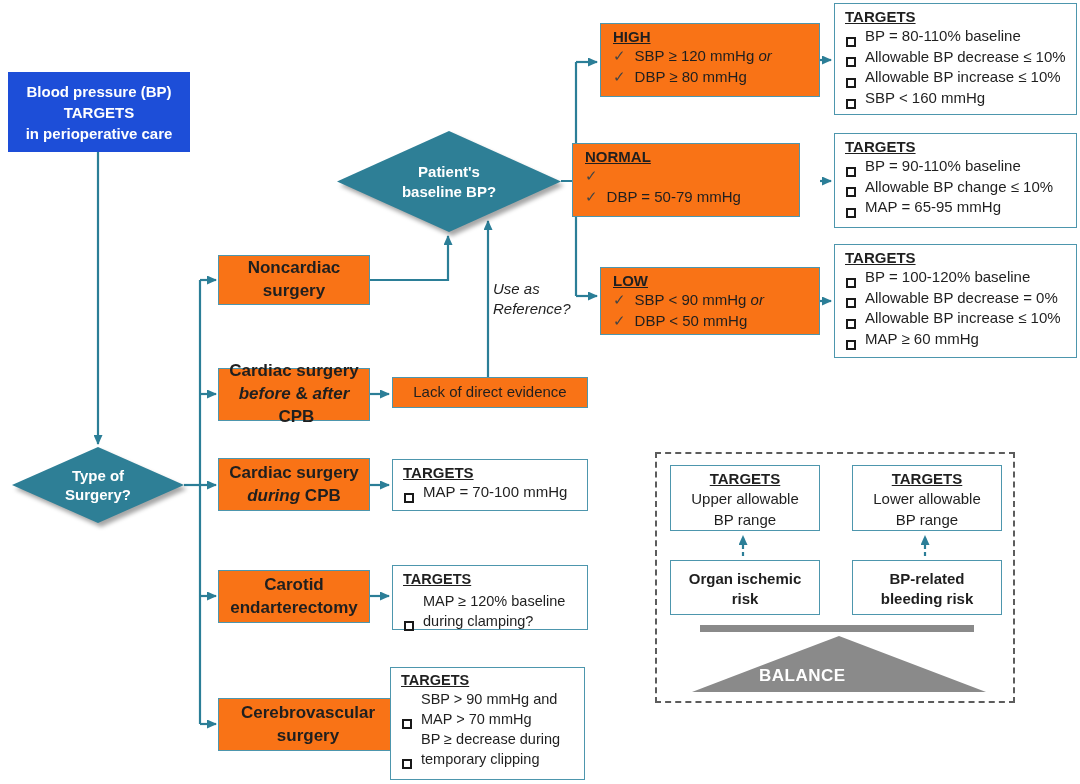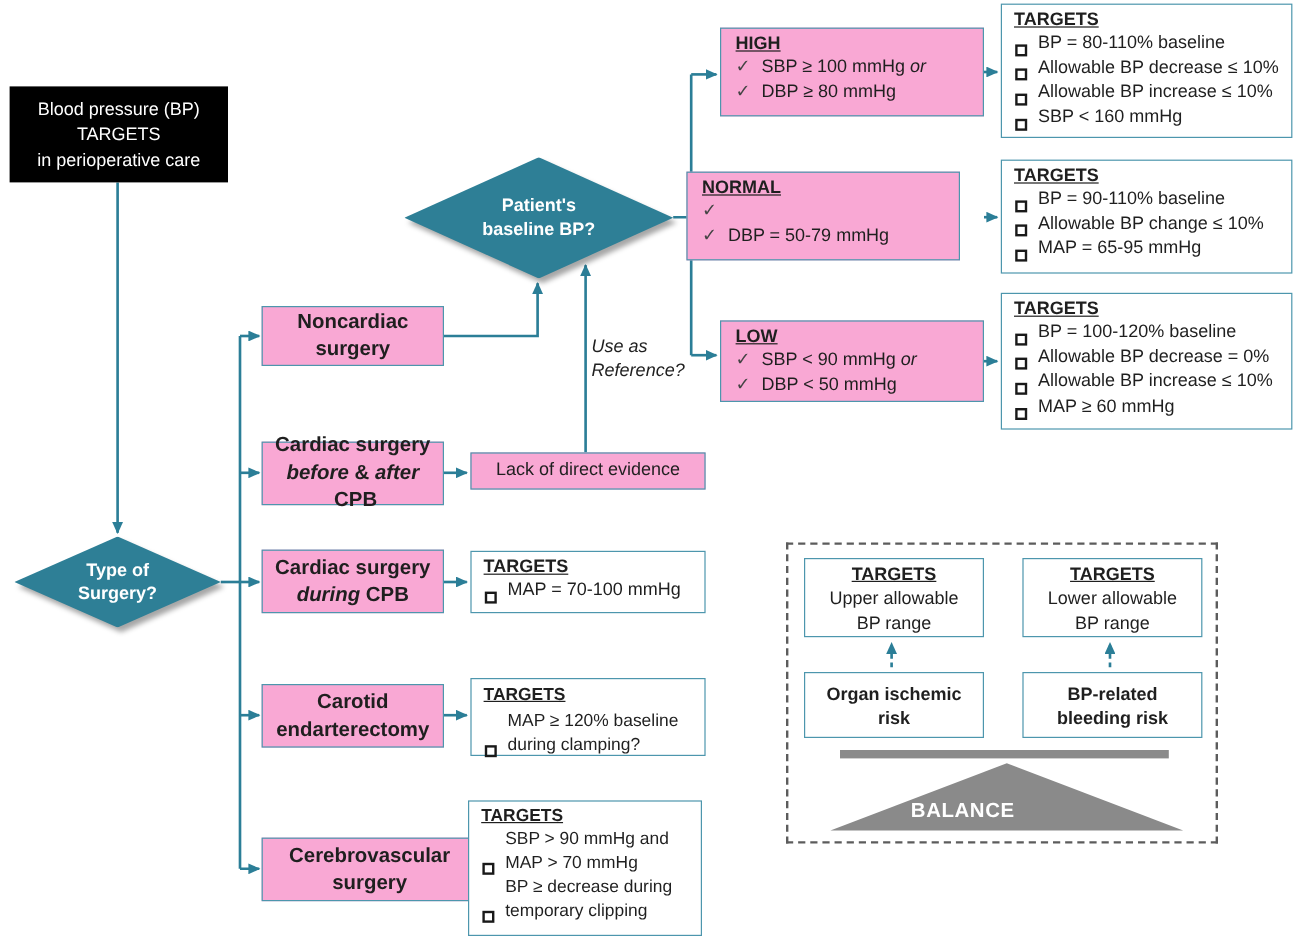--- a/index.html
+++ b/index.html
@@ -1,29 +1,29 @@
 <!DOCTYPE html>
 <html><head>
 <meta charset="utf-8">
 <style>
   *{box-sizing:border-box;margin:0;padding:0}
   html,body{width:1080px;height:784px}
   body{position:relative;background:#fff;overflow:hidden;
        font-family:"Liberation Sans",sans-serif;color:#1f1f1f}
   svg.overlay{position:absolute;left:0;top:0;z-index:1;pointer-events:none}
-  .node{position:absolute;background:#f9a8d4;border:1.6px solid #4d96ad;z-index:2}
+  .node{position:absolute;background:#f97316;border:1.6px solid #4d96ad;z-index:2}
   .pre{white-space:pre-line}
   .psp{white-space:pre}
   .it{font-style:italic}
   .label-box{display:flex;align-items:center;justify-content:center;
              text-align:center;font-weight:bold;font-size:17px;line-height:1.35}
   
-  #title{position:absolute;left:8px;top:72px;width:182px;height:80px;background:#000000;
+  #title{position:absolute;left:8px;top:72px;width:182px;height:80px;background:#1d4ed8;
          color:#fff;display:flex;align-items:center;justify-content:center;text-align:center;
-         font-weight:normal;font-size:15px;line-height:1.4;z-index:2}
+         font-weight:bold;font-size:15px;line-height:1.4;z-index:2}
   
   .diamond-wrap{position:absolute;z-index:2;filter:drop-shadow(3px 4px 2px rgba(0,0,0,.35))}
   .diamond{width:100%;height:100%;background:#2e7f96;
            clip-path:polygon(50% 0,100% 50%,50% 100%,0 50%);
            display:flex;align-items:center;justify-content:center;text-align:center;
            color:#fff;font-weight:bold;font-size:15px;line-height:1.3}
   #d-surgery{left:12px;top:447px;width:172px;height:76px}
   #d-baseline{left:337px;top:131px;width:224px;height:101px}
   
   #b-noncardiac{left:218px;top:255px;width:152px;height:50px}
@@ -148,21 +148,21 @@
 <div class="node label-box" id="lack">
   <div>Lack of direct evidence</div>
 </div>
 
 <div class="node crit tight" id="c-high">
   <div class="hd">HIGH</div>
   <ul>
 
   <li>
         <span class="tick">✓</span>
-        <span><span>SBP ≥ 100 mmHg</span><span class="it"> or</span></span>
+        <span><span>SBP ≥ 120 mmHg</span><span class="it"> or</span></span>
       </li>
       <li>
         <span class="tick">✓</span>
         <span><span>DBP ≥ 80 mmHg</span><span class="it"></span></span>
       </li>
     </ul>
 </div>
 <div class="node crit tight" id="c-normal">
   <div class="hd">NORMAL</div>
   <ul>

